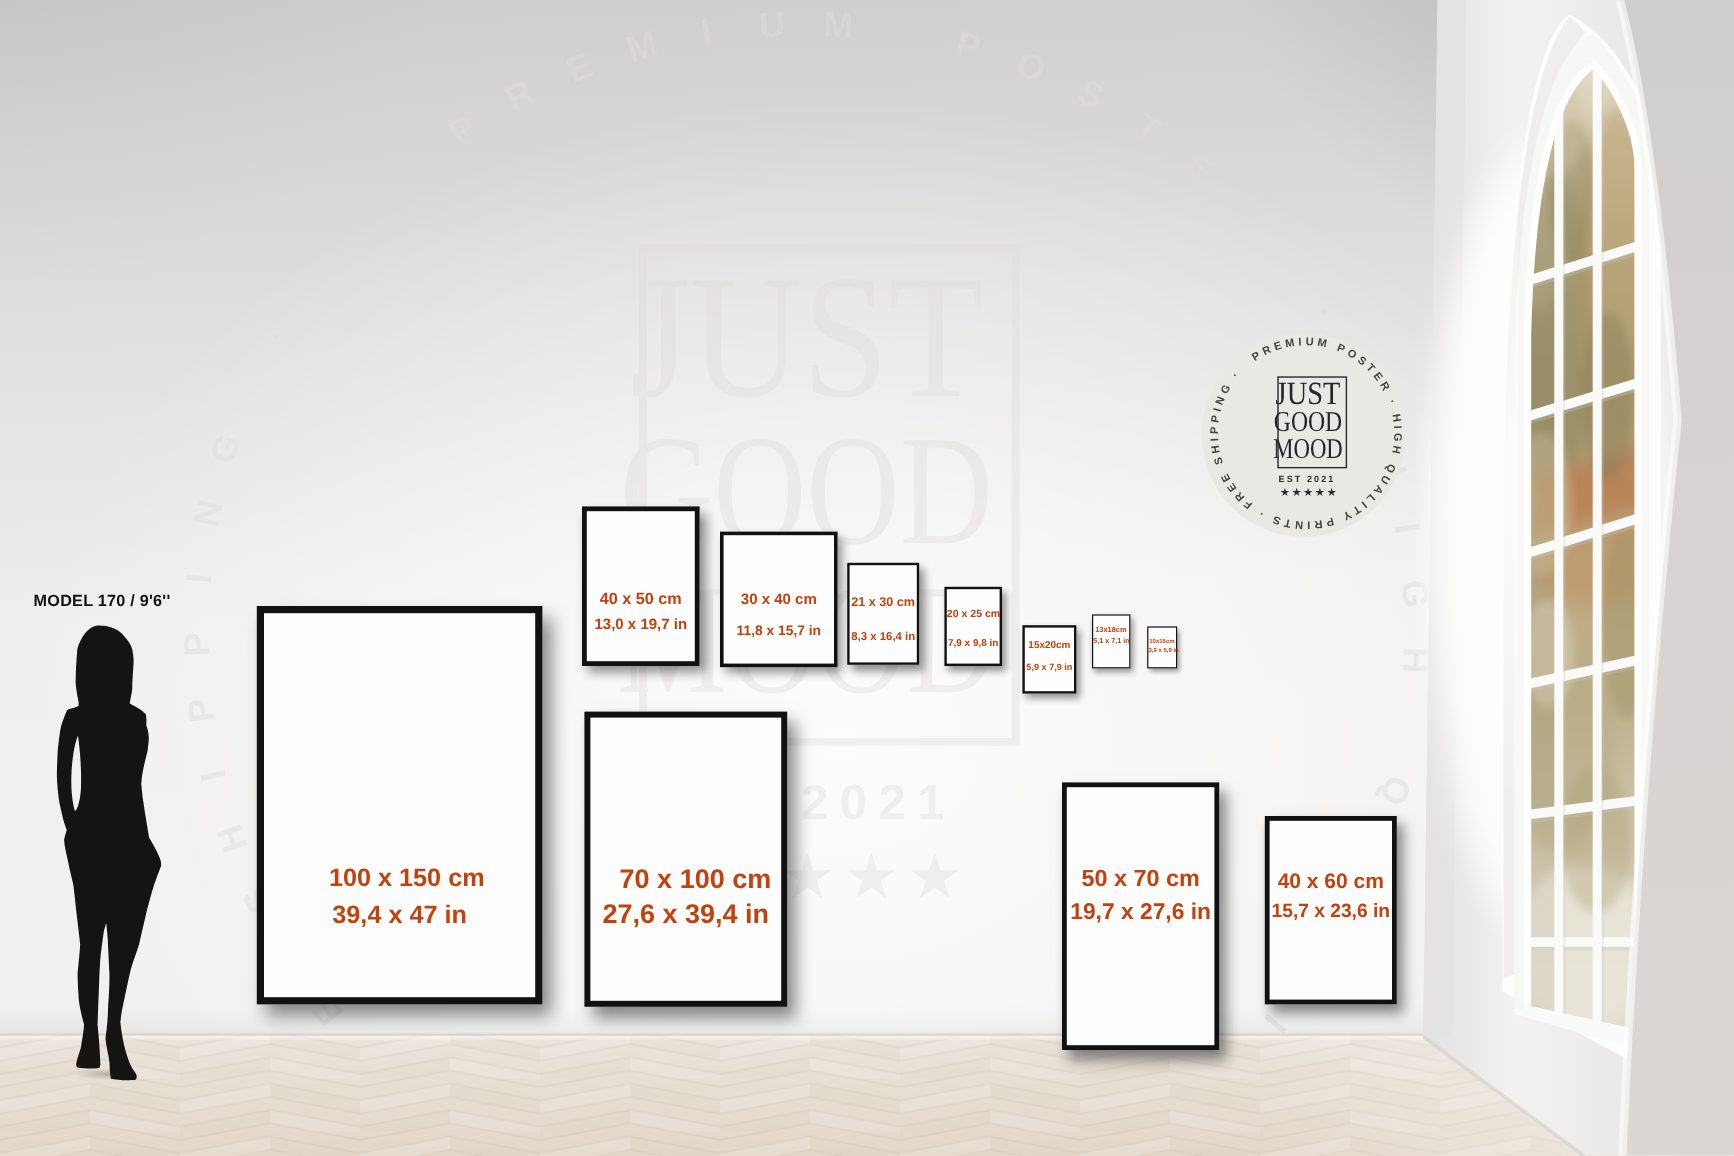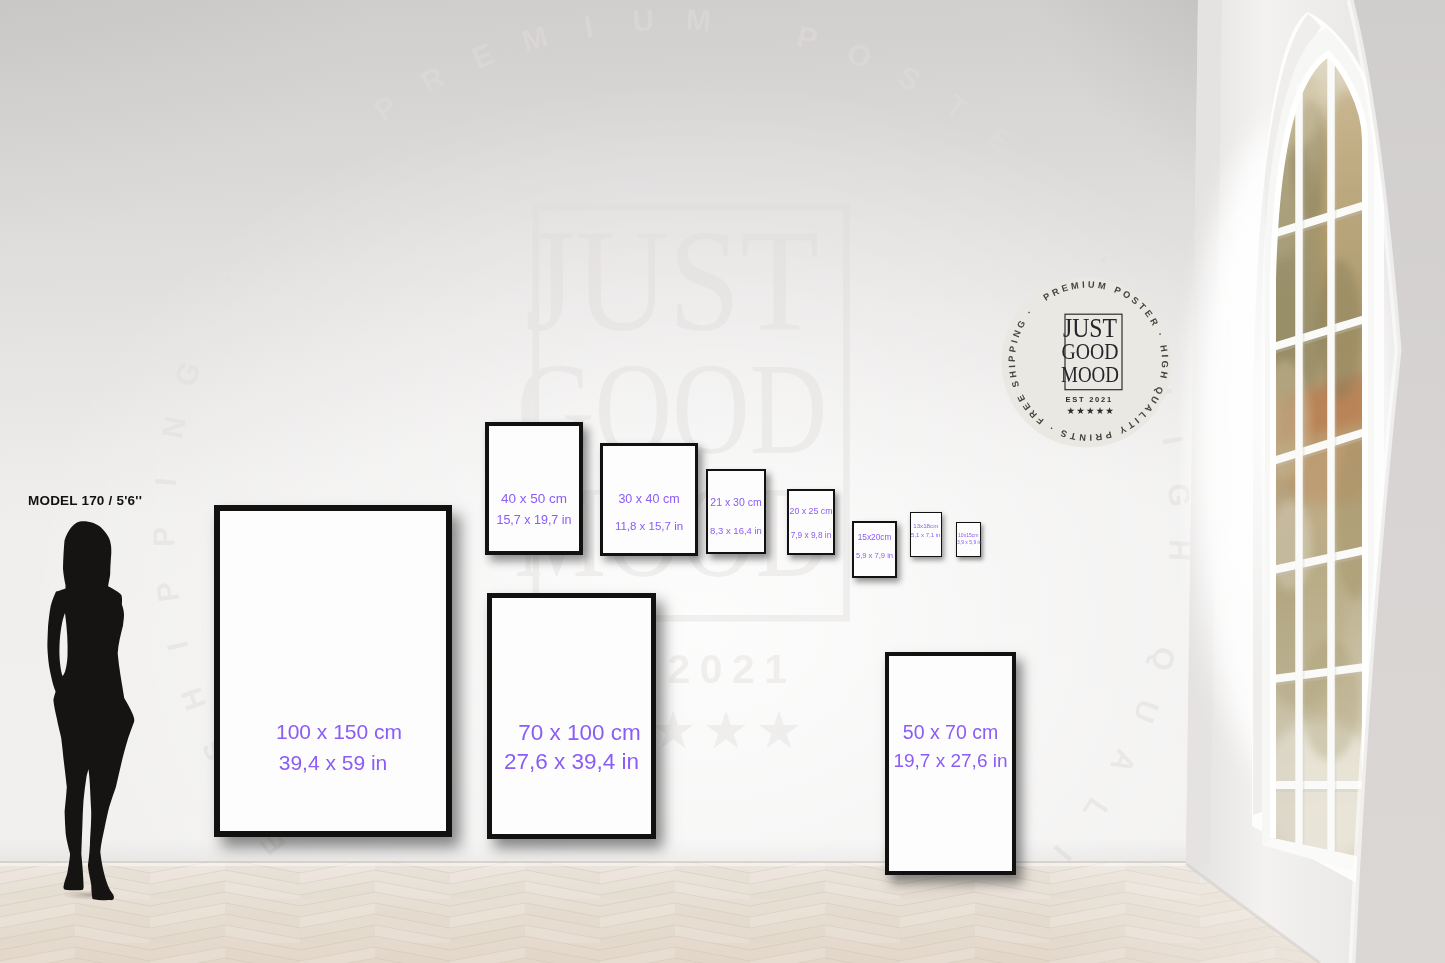--- a/index.html
+++ b/index.html
@@ -11,21 +11,21 @@
     background:
       radial-gradient(ellipse 950px 750px at 700px 620px, rgba(255,255,255,.85), rgba(255,255,255,0) 72%),
       linear-gradient(178deg, #cfcccc 0%, #d8d5d5 13%, #e3e1e0 30%, #f0efee 52%, #f2f1f0 100%);
   }
   #wallTL{left:0;top:0;width:700px;height:520px;
     background:radial-gradient(ellipse 620px 430px at -40px -60px, rgba(150,146,146,.13), rgba(150,146,146,0) 70%);}
   #wallTR{left:745px;top:0;width:700px;height:560px;
     background:radial-gradient(ellipse 640px 470px at 103% -70px, rgba(120,116,116,.34), rgba(120,116,116,0) 70%);}
   
   .frame{position:absolute;background:#fdfdfd;border-style:solid;border-color:#111;
-    box-sizing:border-box;color:#8b5cf6;font-weight:normal}
+    box-sizing:border-box;color:#c2410c;font-weight:bold}
   .frame div{position:absolute;width:100%;text-align:center;line-height:1;white-space:nowrap}
   
   #modelLabel{left:28px;top:492.5px;font-size:13.5px;font-weight:bold;color:#121212;letter-spacing:.2px}
 </style>
 </head>
 <body>
 <div id="stage">
 
   <div class="abs" id="wall"></div>
 
@@ -264,38 +264,42 @@
   <svg class="abs" style="left:995px;top:270px" width="190" height="190" viewBox="0 0 190 190">
 
     <circle cx="91.5" cy="92.5" r="85" fill="#eae8e3"></circle>
 
     <use href="#rimArt" transform="translate(91.5,92.5)"></use>
     <use href="#coreArt" transform="translate(91.5,92.5)"></use>
   </svg>
 
   <div class="frame" style="left:214px;top:505px;width:238px;height:332px;border-width:6px;box-shadow:8px 10px 14px rgba(20,20,20,.5)">
     <div style="top:209.5px;font-size:21px;text-indent:12px">100 x 150 cm</div>
-    <div style="top:241px;font-size:21px">39,4 x 59 in</div>
+    <div style="top:241px;font-size:21px">39,4 x 47 in</div>
   </div>
 
   <div class="frame" style="left:487px;top:593px;width:169px;height:246px;border-width:5px;box-shadow:7px 9px 13px rgba(20,20,20,.5)">
     <div style="top:123.5px;font-size:22.5px;text-indent:16px">70 x 100 cm</div>
     <div style="top:153px;font-size:22.5px">27,6 x 39,4 in</div>
   </div>
 
 
   <div class="frame" style="left:885px;top:652px;width:131px;height:223px;border-width:4.5px;box-shadow:6px 8px 11px rgba(20,20,20,.5)">
     <div style="top:66.5px;font-size:19.5px">50 x 70 cm</div>
     <div style="top:94.5px;font-size:19px">19,7 x 27,6 in</div>
   </div>
 
+  <div class="frame" style="left:1054px;top:680px;width:110px;height:157px;border-width:4px;box-shadow:5px 7px 10px rgba(20,20,20,.5)">
+    <div style="top:41.5px;font-size:17.5px">40 x 60 cm</div>
+    <div style="top:67.5px;font-size:16px">15,7 x 23,6 in</div>
+  </div>
 
   <div class="frame" style="left:485px;top:422px;width:98px;height:133px;border-width:4px;box-shadow:5px 6px 9px rgba(20,20,20,.48)">
     <div style="top:66px;font-size:13.5px">40 x 50 cm</div>
-    <div style="top:88px;font-size:12.5px">15,7 x 19,7 in</div>
+    <div style="top:88px;font-size:12.5px">13,0 x 19,7 in</div>
   </div>
 
   <div class="frame" style="left:600px;top:443px;width:98px;height:113px;border-width:3.5px;box-shadow:4px 5px 8px rgba(20,20,20,.48)">
     <div style="top:47px;font-size:12.5px">30 x 40 cm</div>
     <div style="top:75px;font-size:11.5px">11,8 x 15,7 in</div>
   </div>
 
   <div class="frame" style="left:706px;top:469px;width:60px;height:85px;border-width:2.5px;box-shadow:4px 5px 7px rgba(20,20,20,.48)">
     <div style="top:26px;font-size:10.5px">21 x 30 cm</div>
     <div style="top:55px;font-size:9.5px">8,3 x 16,4 in</div>
@@ -384,14 +388,14 @@
       C24.4,61.5 23.2,55.5 23,50.2
       C23.2,40.5 23.7,31 24.5,22.5
       C27.5,13 33,5 40,3.5 Z
       M25,95
       C27,110 28,125 27.5,138
       C27,148 25,156 22.5,158
       C20.5,152 19,140 19.5,128
       C20,115 22,102 25,95 Z"></path>
   </svg>
 
-  <div class="abs" id="modelLabel">MODEL 170 / 5'6''</div>
+  <div class="abs" id="modelLabel">MODEL 170 / 9'6''</div>
 </div>
 
 </body></html>

